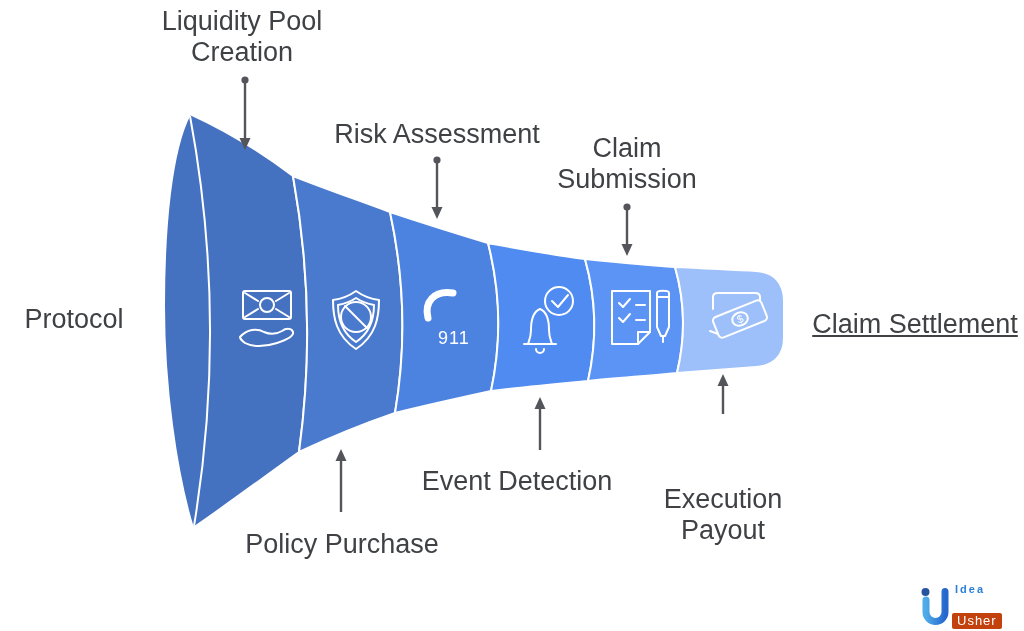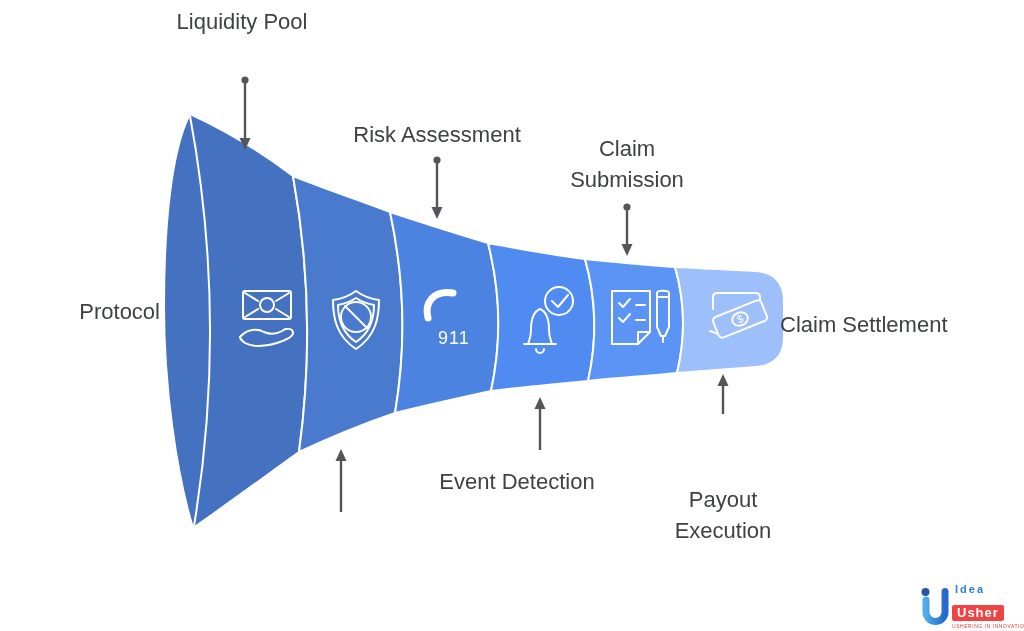--- a/index.html
+++ b/index.html
@@ -1,38 +1,38 @@
 <!DOCTYPE html>
 <html><head>
 <meta charset="utf-8">
 <style>
   html,body{margin:0;padding:0;background:#ffffff;}
   #stage{position:relative;width:1024px;height:631px;background:#ffffff;overflow:hidden;
          font-family:"Liberation Sans",sans-serif;}
   #funnel-svg{position:absolute;left:0;top:0;}
-  .lbl{position:absolute;font-size:22px;line-height:31px;color:#3F4144;text-align:center;}
+  .lbl{position:absolute;font-size:27px;line-height:31px;color:#3F4144;text-align:center;}
   .lbl span{display:block;}
   #lbl-liquidity{left:132px;top:6px;width:220px;}
   #lbl-risk{left:327px;top:119px;width:220px;}
   #lbl-claim-sub{left:527px;top:133px;width:200px;}
-  #lbl-protocol{left:0;top:296px;width:148px;text-align:right;padding-left:12px;}
-  #lbl-settlement{left:780px;top:309px;width:218px;text-align:left;}
+  #lbl-protocol{left:0;top:304px;width:148px;text-align:center;}
+  #lbl-settlement{left:806px;top:309px;width:218px;text-align:center;text-decoration:underline;}
   #lbl-policy{left:242px;top:529px;width:200px;}
   #lbl-event{left:417px;top:466px;width:200px;}
   #lbl-payout{left:623px;top:484px;width:200px;}
   
   .arrow line{stroke:#54555A;stroke-width:2.4;}
   .arrow circle{fill:#54555A;}
   .arrow polygon{fill:#54555A;}
   
   #logo{position:absolute;left:919px;top:583px;display:flex;align-items:flex-start;}
   #logo-mark{margin-right:3px;}
   #logo-idea{font-size:11px;font-weight:bold;letter-spacing:2px;color:#2D7FD6;padding-left:3px;}
-  #logo-usher{background:#ef4444;color:#ffffff;font-size:13px;font-weight:bold;letter-spacing:1px;
-              padding:0 5px 1px 5px;border-radius:2px;margin-top:10px;display:inline-block;}
+  #logo-usher{background:#c2410c;color:#ffffff;font-size:13px;font-weight:normal;letter-spacing:1px;
+              padding:0 5px 1px 5px;border-radius:2px;margin-top:18px;display:inline-block;}
   #logo-tag{font-size:5px;color:#D8473D;letter-spacing:0.55px;margin-top:2px;white-space:nowrap;}
 </style>
 </head>
 <body>
 
 <div id="stage">
 
   <svg id="funnel-svg" width="1024" height="631" viewBox="0 0 1024 631">
     <defs>
       <linearGradient id="markGrad" x1="0" y1="0" x2="1" y2="0">
@@ -128,40 +128,44 @@
       <line x1="540" y1="408" x2="540" y2="450"></line>
     </g>
     <g class="arrow">
       <polygon points="723,374 717.5,386 728.5,386"></polygon>
       <line x1="723" y1="385" x2="723" y2="414"></line>
     </g>
   </svg>
 
   <div class="lbl" id="lbl-liquidity">
     <span>Liquidity Pool</span>
+    <span>Creation</span>
   </div>
   <div class="lbl" id="lbl-risk">
     <span>Risk Assessment</span>
   </div>
   <div class="lbl" id="lbl-claim-sub">
     <span>Claim</span>
     <span>Submission</span>
   </div>
   <div class="lbl" id="lbl-protocol">
     <span>Protocol</span>
   </div>
   <div class="lbl" id="lbl-settlement">
     <span>Claim Settlement</span>
   </div>
+  <div class="lbl" id="lbl-policy">
+    <span>Policy Purchase</span>
+  </div>
   <div class="lbl" id="lbl-event">
     <span>Event Detection</span>
   </div>
   <div class="lbl" id="lbl-payout">
+    <span>Execution</span>
     <span>Payout</span>
-    <span>Execution</span>
   </div>
 
   <div id="logo">
     <svg id="logo-mark" width="30" height="44" viewBox="0 0 30 44">
       <circle cx="6.5" cy="9" r="4" fill="#27549E"></circle>
       <path d="M7,17 L7,29 A9.5,9.5 0 0 0 26,29 L26,8.5" fill="none" stroke="url(#logoGrad)" stroke-width="7" stroke-linecap="round"></path>
       <defs>
         <linearGradient id="logoGrad" x1="0" y1="0" x2="1" y2="0">
           <stop offset="0" stop-color="#4FACE8"></stop>
             <stop offset="1" stop-color="#2667CE"></stop>

